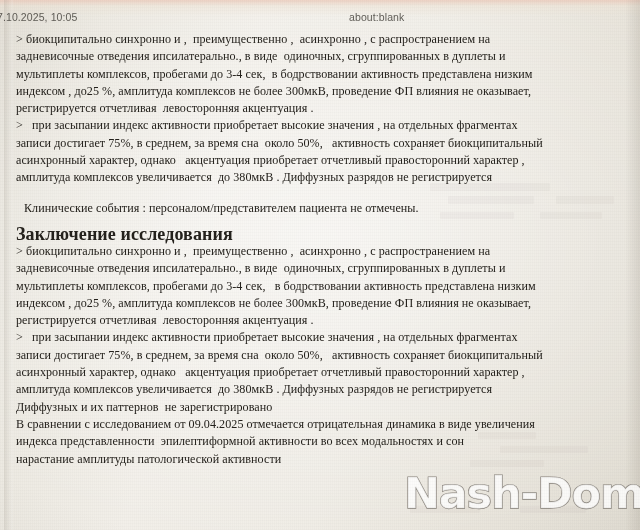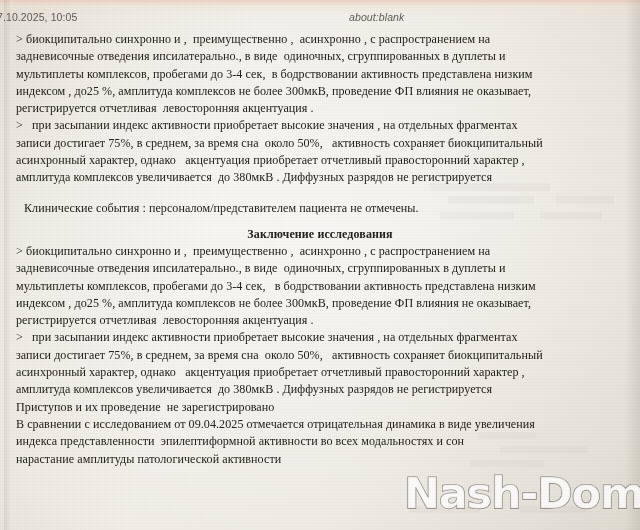--- a/index.html
+++ b/index.html
@@ -108,21 +108,20 @@
     position: absolute;
     left: -3px;
     top: 0;
     letter-spacing: .1px;
   }
   .print-header .hdr-url {
     position: absolute;
     left: 349px;
     top: 0;
     letter-spacing: .1px;
-    font-style: italic;
   }
 
   
   .doc {
     position: absolute;
     left: 16px;
     top: 31px;
     width: 608px;
     color: #24211c;
     font-size: 12.1px;
@@ -135,24 +134,23 @@
     white-space: pre-wrap;
   }
   .doc p.ind {
     text-indent: 0;
   }
   .gap-sm { height: 8px; }
   .gap-md { height: 13px; }
   .heading {
     font-weight: bold;
     margin: 0;
-    font-size: 12px;
+    font-size: 18px;
     line-height: 18px;
     letter-spacing: .1px;
-    text-align: center;
   }
   .clin {
     padding-left: 8px;
   }
 
   
   .inky {
     filter: blur(0.16px);
   }
 
@@ -227,21 +225,21 @@
     <div>
       <p class="ind">&gt; биокципитально синхронно и ,  преимущественно ,  асинхронно , с распространением на</p>
       <p class="ind">задневисочные отведения ипсилатерально., в виде  одиночных, сгруппированных в дуплеты и</p>
       <p class="ind">мультиплеты комплексов, пробегами до 3-4 сек,   в бодрствовании активность представлена низким</p>
       <p class="ind">индексом , до25 %, амплитуда комплексов не более 300мкВ, проведение ФП влияния не оказывает,</p>
       <p class="ind">регистрируется отчетливая  левосторонняя акцентуация .</p>
       <p class="ind">&gt;   при засыпании индекс активности приобретает высокие значения , на отдельных фрагментах</p>
       <p class="ind">записи достигает 75%, в среднем, за время сна  около 50%,   активность сохраняет биокципитальный</p>
       <p class="ind">асинхронный характер, однако   акцентуация приобретает отчетливый правосторонний характер ,</p>
       <p class="ind">амплитуда комплексов увеличивается  до 380мкВ . Диффузных разрядов не регистрируется</p>
-      <p class="ind">Приступов и их проведение  не зарегистрировано</p>
+      <p class="ind">Диффузных и их паттернов  не зарегистрировано</p>
       <p class="ind">В сравнении с исследованием от 09.04.2025 отмечается отрицательная динамика в виде увеличения</p>
       <p class="ind">индекса представленности  эпилептиформной активности во всех модальностях и сон</p>
       <p class="ind">нарастание амплитуды патологической активности</p>
     </div>
   </div>
 
   <div class="watermark">
     <svg width="252" height="66" viewBox="0 0 252 66" aria-hidden="true">
       <text class="wm-text" x="0" y="46">Nash-Dom2.su</text>
     </svg>

